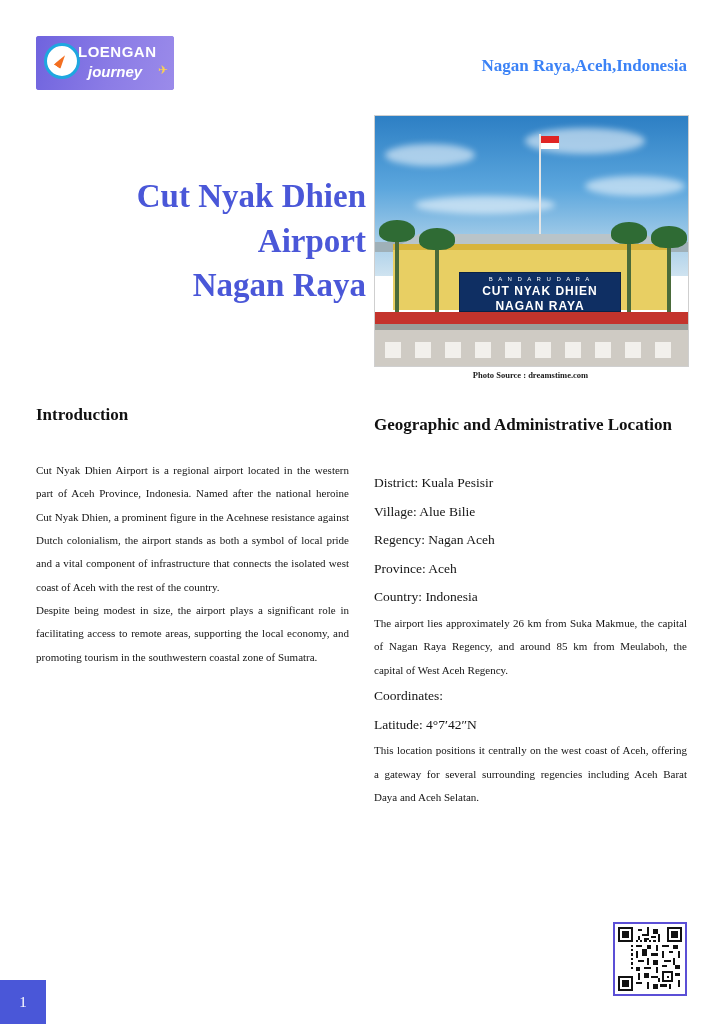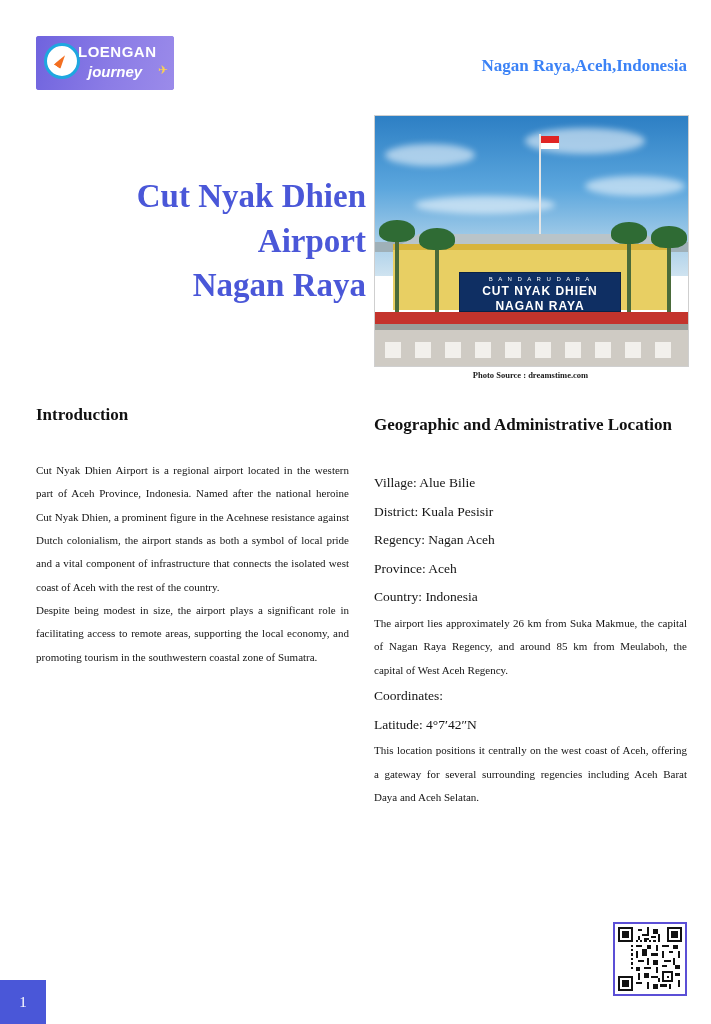--- a/index.html
+++ b/index.html
@@ -396,22 +396,22 @@
   <div class="photo-credit">Photo Source : dreamstime.com</div>
 
   <div class="col col-left">
     <div class="col-head">Introduction</div>
     <p class="body-text">Cut Nyak Dhien Airport is a regional airport located in the western part of Aceh Province, Indonesia. Named after the national heroine Cut Nyak Dhien, a prominent figure in the Acehnese resistance against Dutch colonialism, the airport stands as both a symbol of local pride and a vital component of infrastructure that connects the isolated west coast of Aceh with the rest of the country.</p>
     <p class="body-text p2">Despite being modest in size, the airport plays a significant role in facilitating access to remote areas, supporting the local economy, and promoting tourism in the southwestern coastal zone of Sumatra.</p>
   </div>
 
   <div class="col col-right">
     <div class="col-head">Geographic and Administrative Location</div>
+    <div class="plain-line">District: Kuala Pesisir</div>
     <div class="plain-line">Village: Alue Bilie</div>
-    <div class="plain-line">District: Kuala Pesisir</div>
     <div class="plain-line">Regency: Nagan Aceh</div>
     <div class="plain-line">Province: Aceh</div>
     <div class="plain-line">Country: Indonesia</div>
     <p class="body-text">The airport lies approximately 26 km from Suka Makmue, the capital of Nagan Raya Regency, and around 85 km from Meulaboh, the capital of West Aceh Regency.</p>
     <div class="plain-line">Coordinates:</div>
     <div class="plain-line">Latitude: 4°7′42″N</div>
     <p class="body-text">This location positions it centrally on the west coast of Aceh, offering a gateway for several surrounding regencies including Aceh Barat Daya and Aceh Selatan.</p>
   </div>
 
   <div class="qr">

